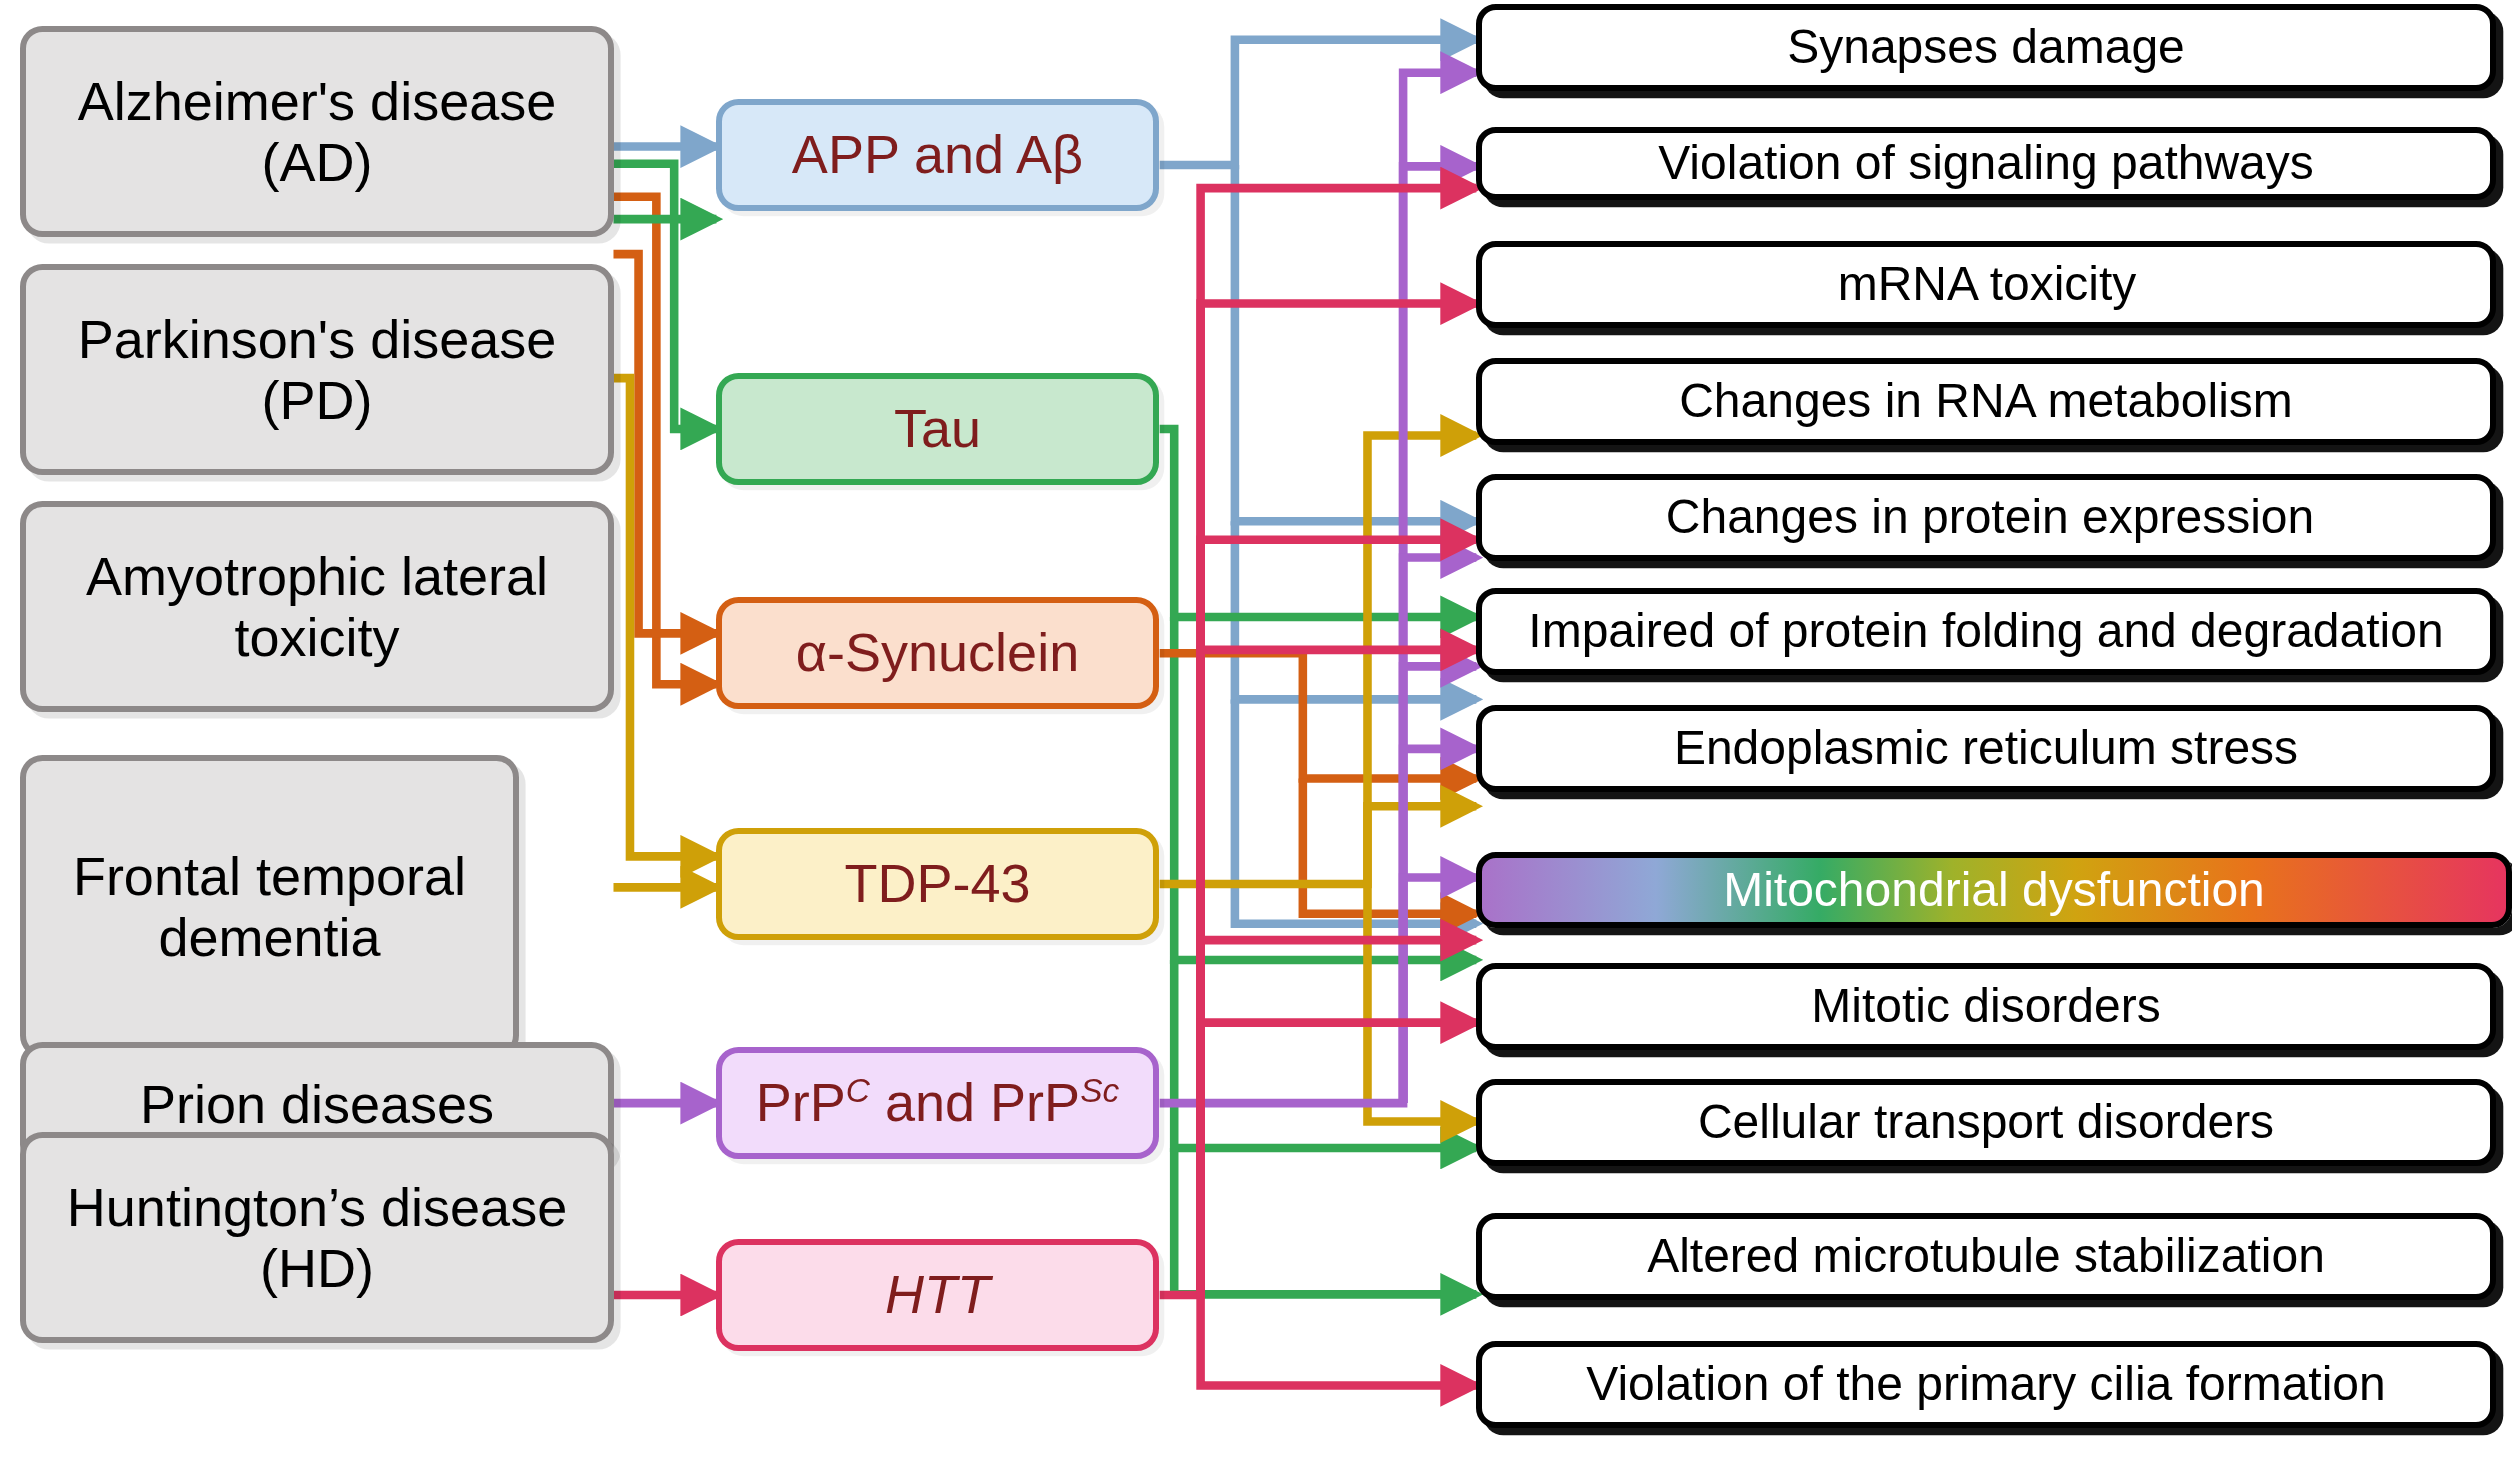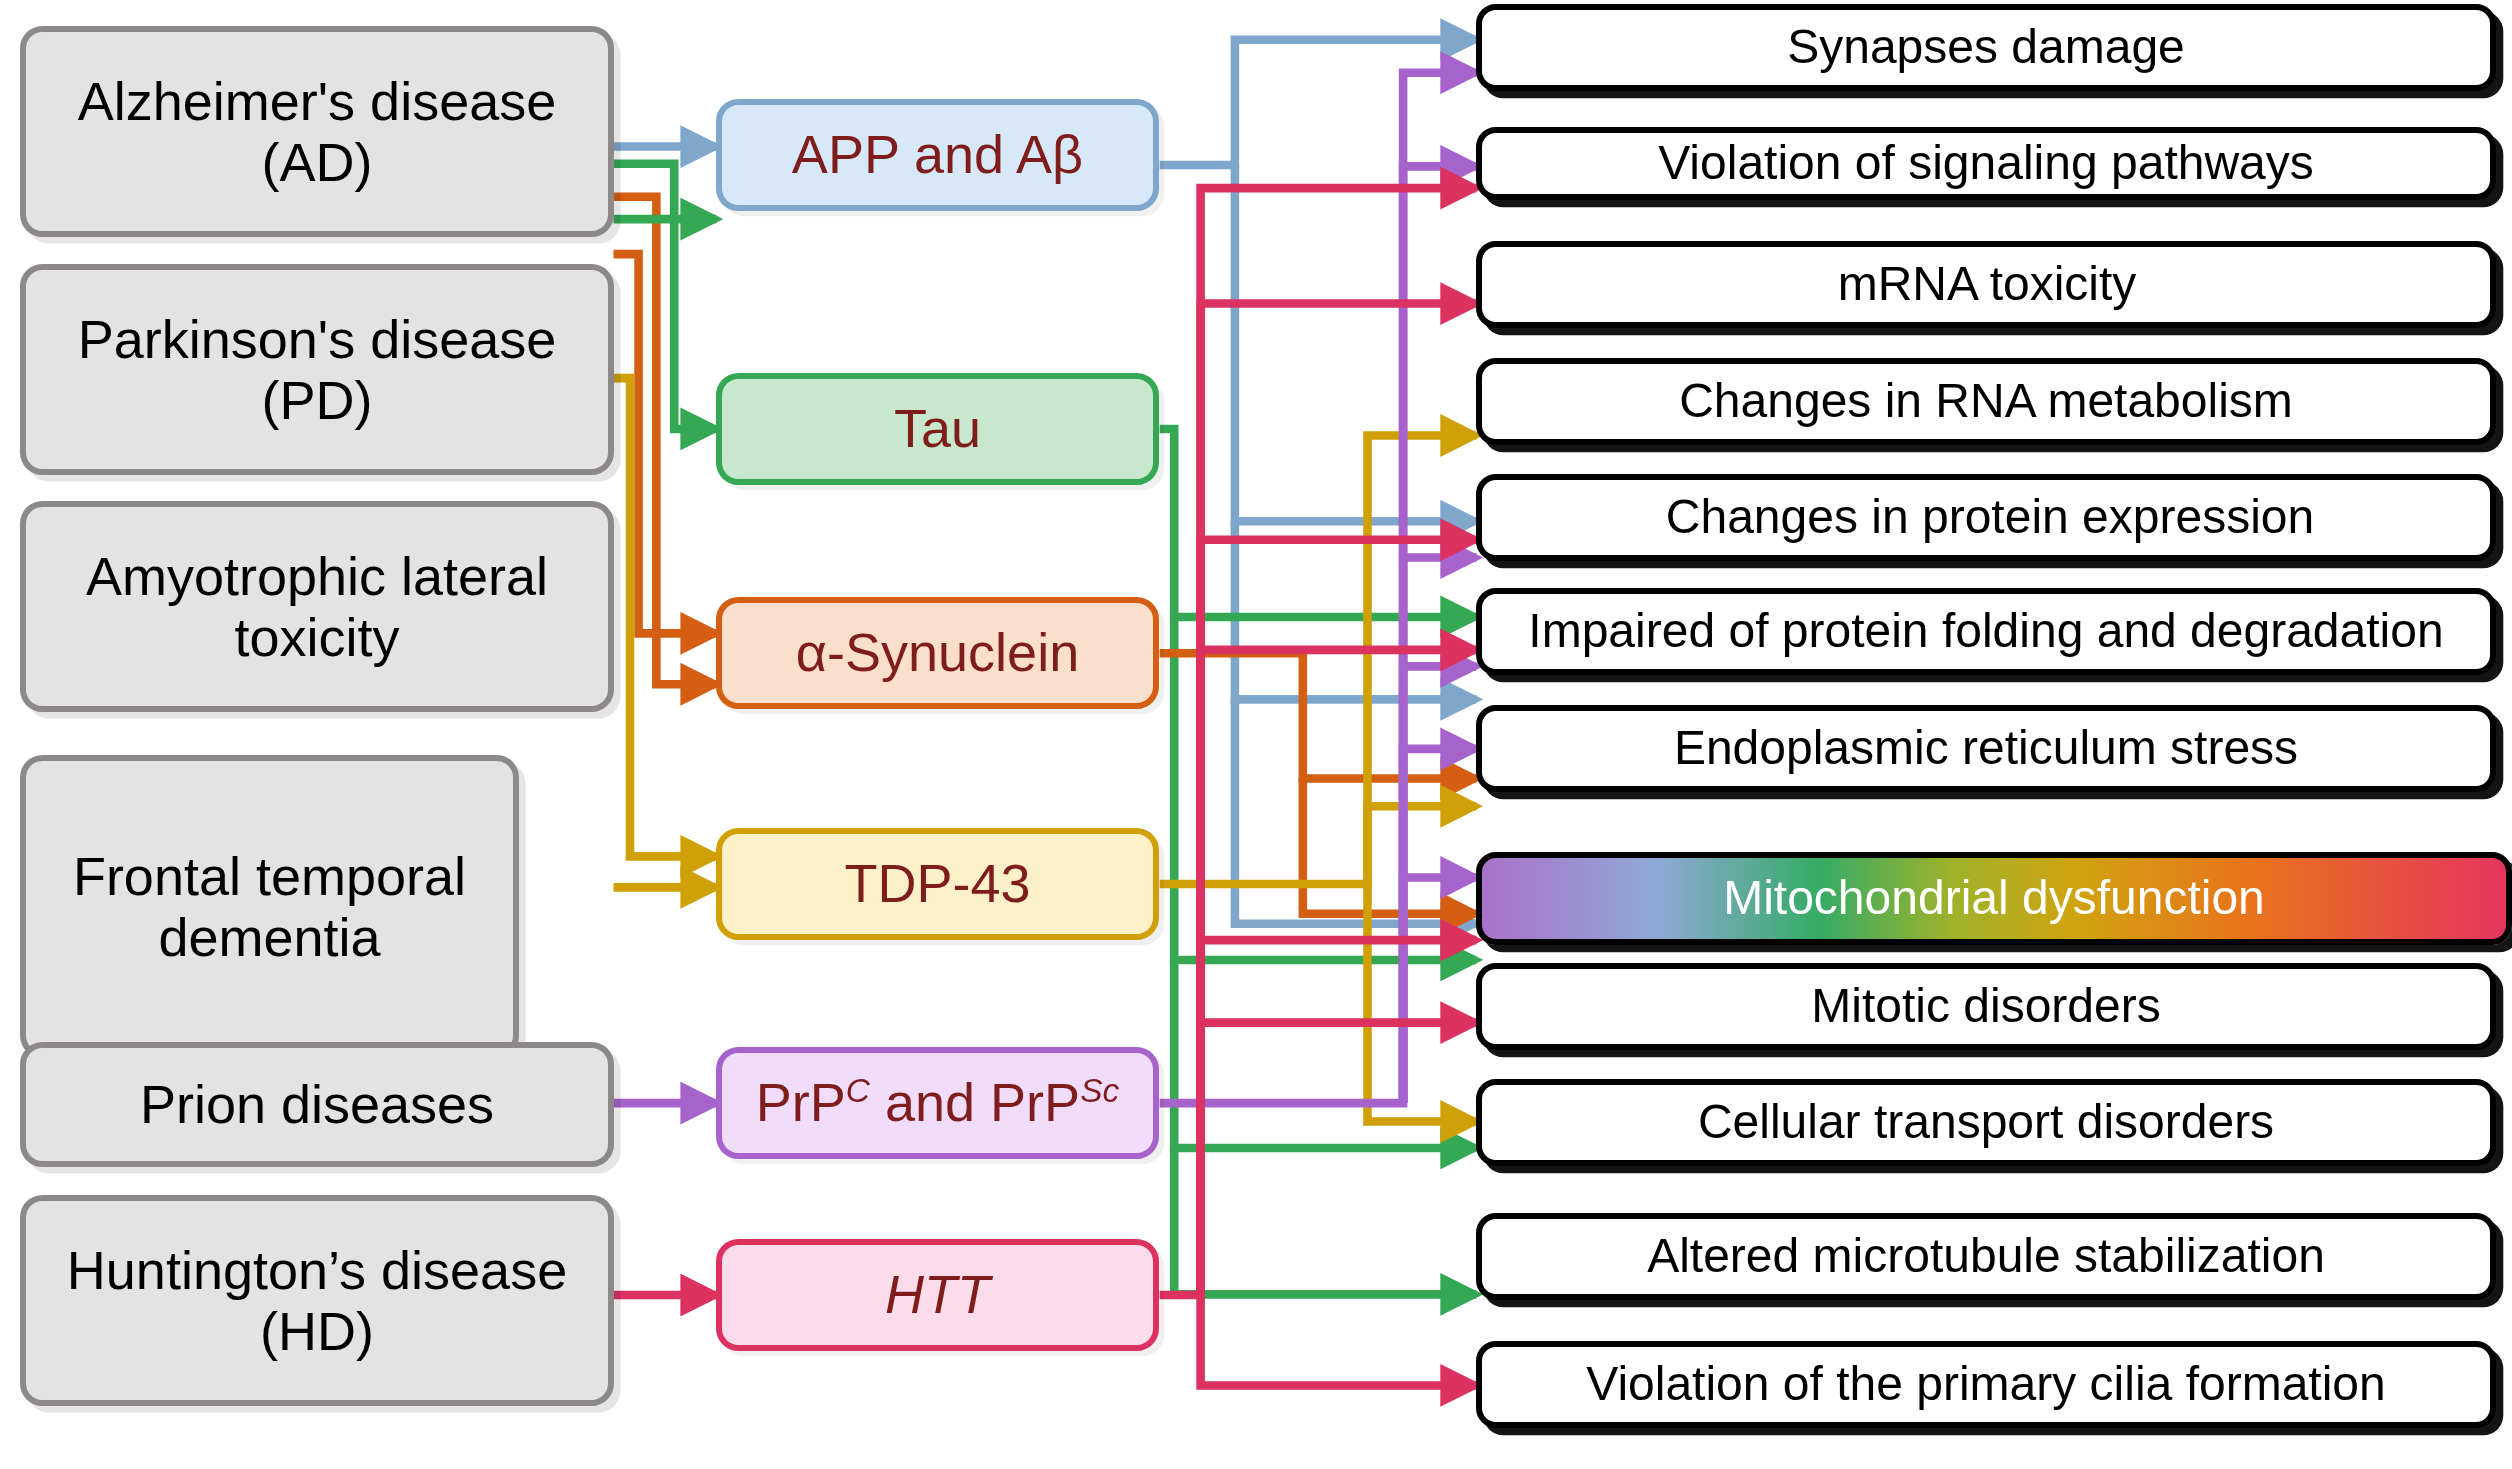--- a/index.html
+++ b/index.html
@@ -133,21 +133,21 @@
   <div class="node disease" style="left:20px;  top:26px;   width:594px; height:211px;">Alzheimer's disease (AD)</div>
 
   <div class="node disease" style="left:20px;  top:264px;  width:594px; height:211px;">Parkinson's disease (PD)</div>
 
   <div class="node disease" style="left:20px;  top:501px;  width:594px; height:211px;">Amyotrophic lateral toxicity</div>
 
   <div class="node disease" style="left:20px;  top:739px; width:499px; height:303px;margin-top:16px;">Frontal temporal dementia</div>
 
   <div class="node disease" style="left:20px;  top:1042px; width:594px; height:125px;">Prion diseases</div>
 
-  <div class="node disease" style="left:20px;  top:1195px; width:594px; height:211px;">Huntington’s disease (HD)</div>
+  <div class="node disease" style="left:20px;  top:1132px; width:594px; height:211px;">Huntington’s disease (HD)</div>
 
   <div class="node protein p-app" style="left:716px; top:99px;  width:443px; height:112px;">APP and Aβ</div>
 
   <div class="node protein p-tau" style="left:716px; top:373px;  width:443px; height:112px;">Tau</div>
 
   <div class="node protein p-syn" style="left:716px; top:597px;  width:443px; height:112px;">α-Synuclein</div>
 
   <div class="node protein p-tdp" style="left:716px; top:828px; width:443px; height:112px;">TDP-43</div>
 
   <div class="node protein p-prp" style="left:716px; top:1047px; width:443px; height:112px;">
@@ -163,21 +163,21 @@
   <div class="node outcome" style="left:1476px; top:241px;  width:1020px; height:87px;padding-left:18px;">mRNA toxicity</div>
 
   <div class="node outcome" style="left:1476px; top:358px;  width:1020px; height:87px;">Changes in RNA metabolism</div>
 
   <div class="node outcome" style="left:1476px; top:474px;  width:1020px; height:87px;padding-left:24px;">Changes in protein expression</div>
 
   <div class="node outcome" style="left:1476px; top:588px;  width:1020px; height:87px;">Impaired of protein folding and degradation</div>
 
   <div class="node outcome" style="left:1476px; top:705px; width:1020px; height:87px;">Endoplasmic reticulum stress</div>
 
-  <div class="node outcome highlight" style="left:1476px; top:852px; width:1036px; height:93px;">Mitochondrial dysfunction</div>
+  <div class="node outcome highlight" style="left:1476px; top:852px; width:1036px; height:76px;">Mitochondrial dysfunction</div>
 
   <div class="node outcome" style="left:1476px; top:963px; width:1020px; height:87px;">Mitotic disorders</div>
 
   <div class="node outcome" style="left:1476px; top:1079px; width:1020px; height:87px;">Cellular transport disorders</div>
 
   <div class="node outcome" style="left:1476px; top:1213px; width:1020px; height:87px;">Altered microtubule stabilization</div>
 
   <div class="node outcome" style="left:1476px; top:1341px; width:1020px; height:87px;">Violation of the primary cilia formation</div>
 
 </div>

